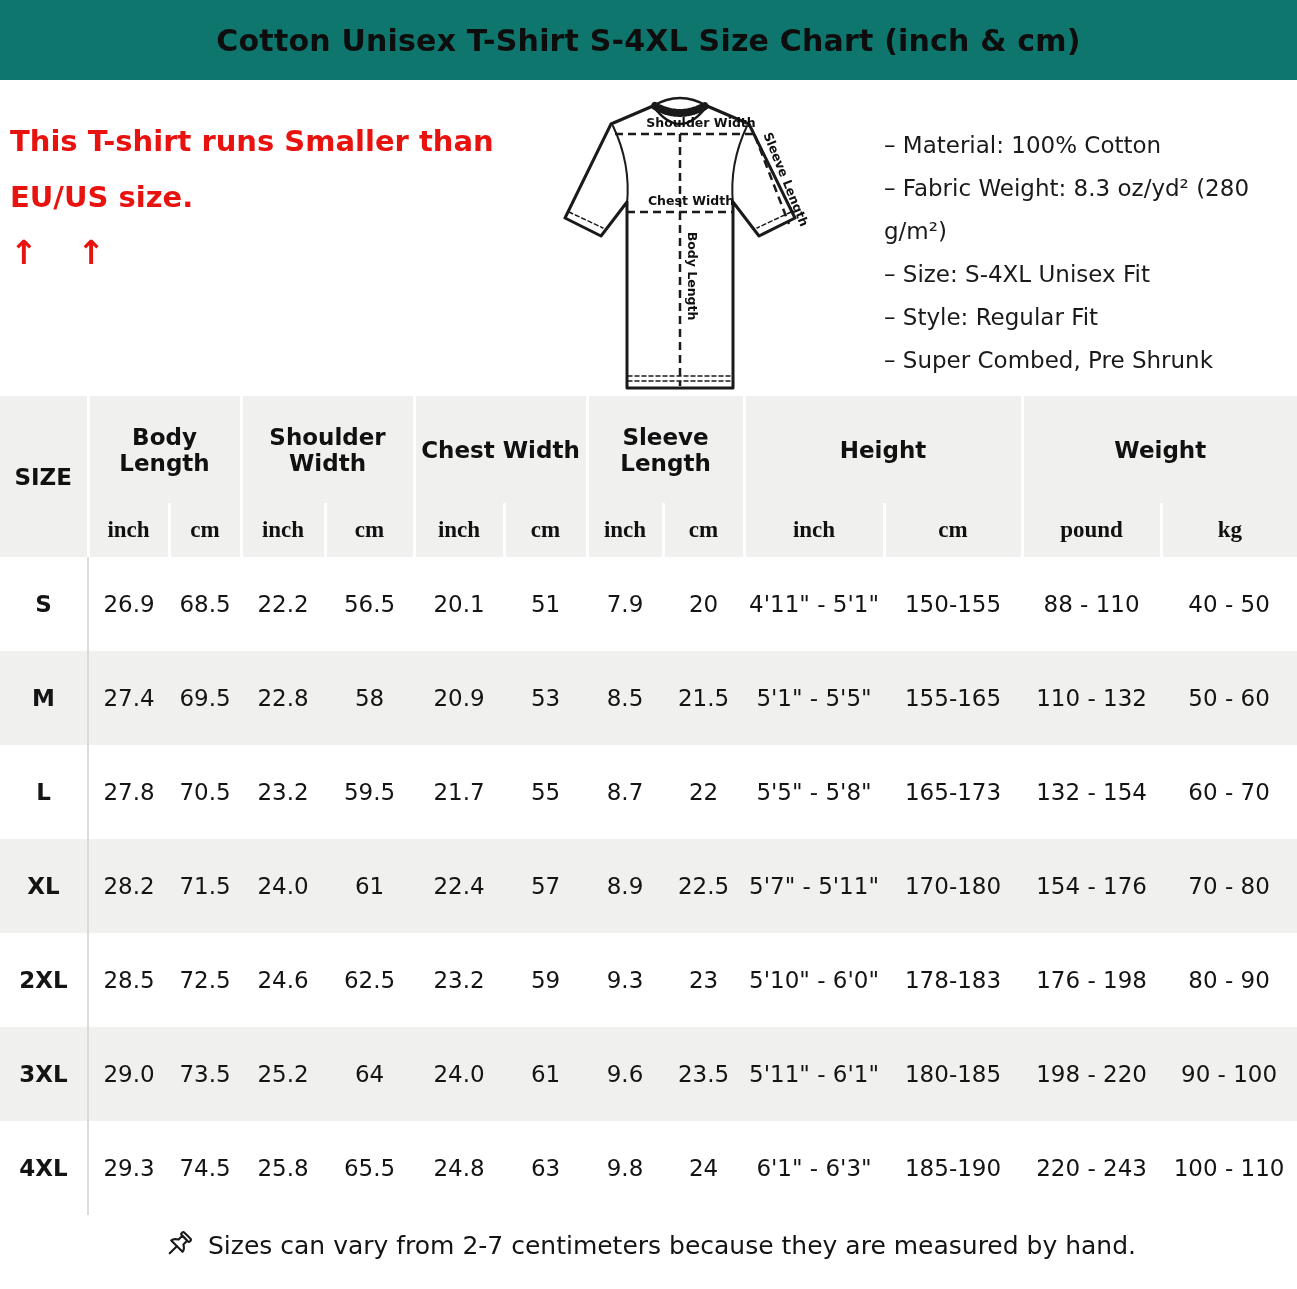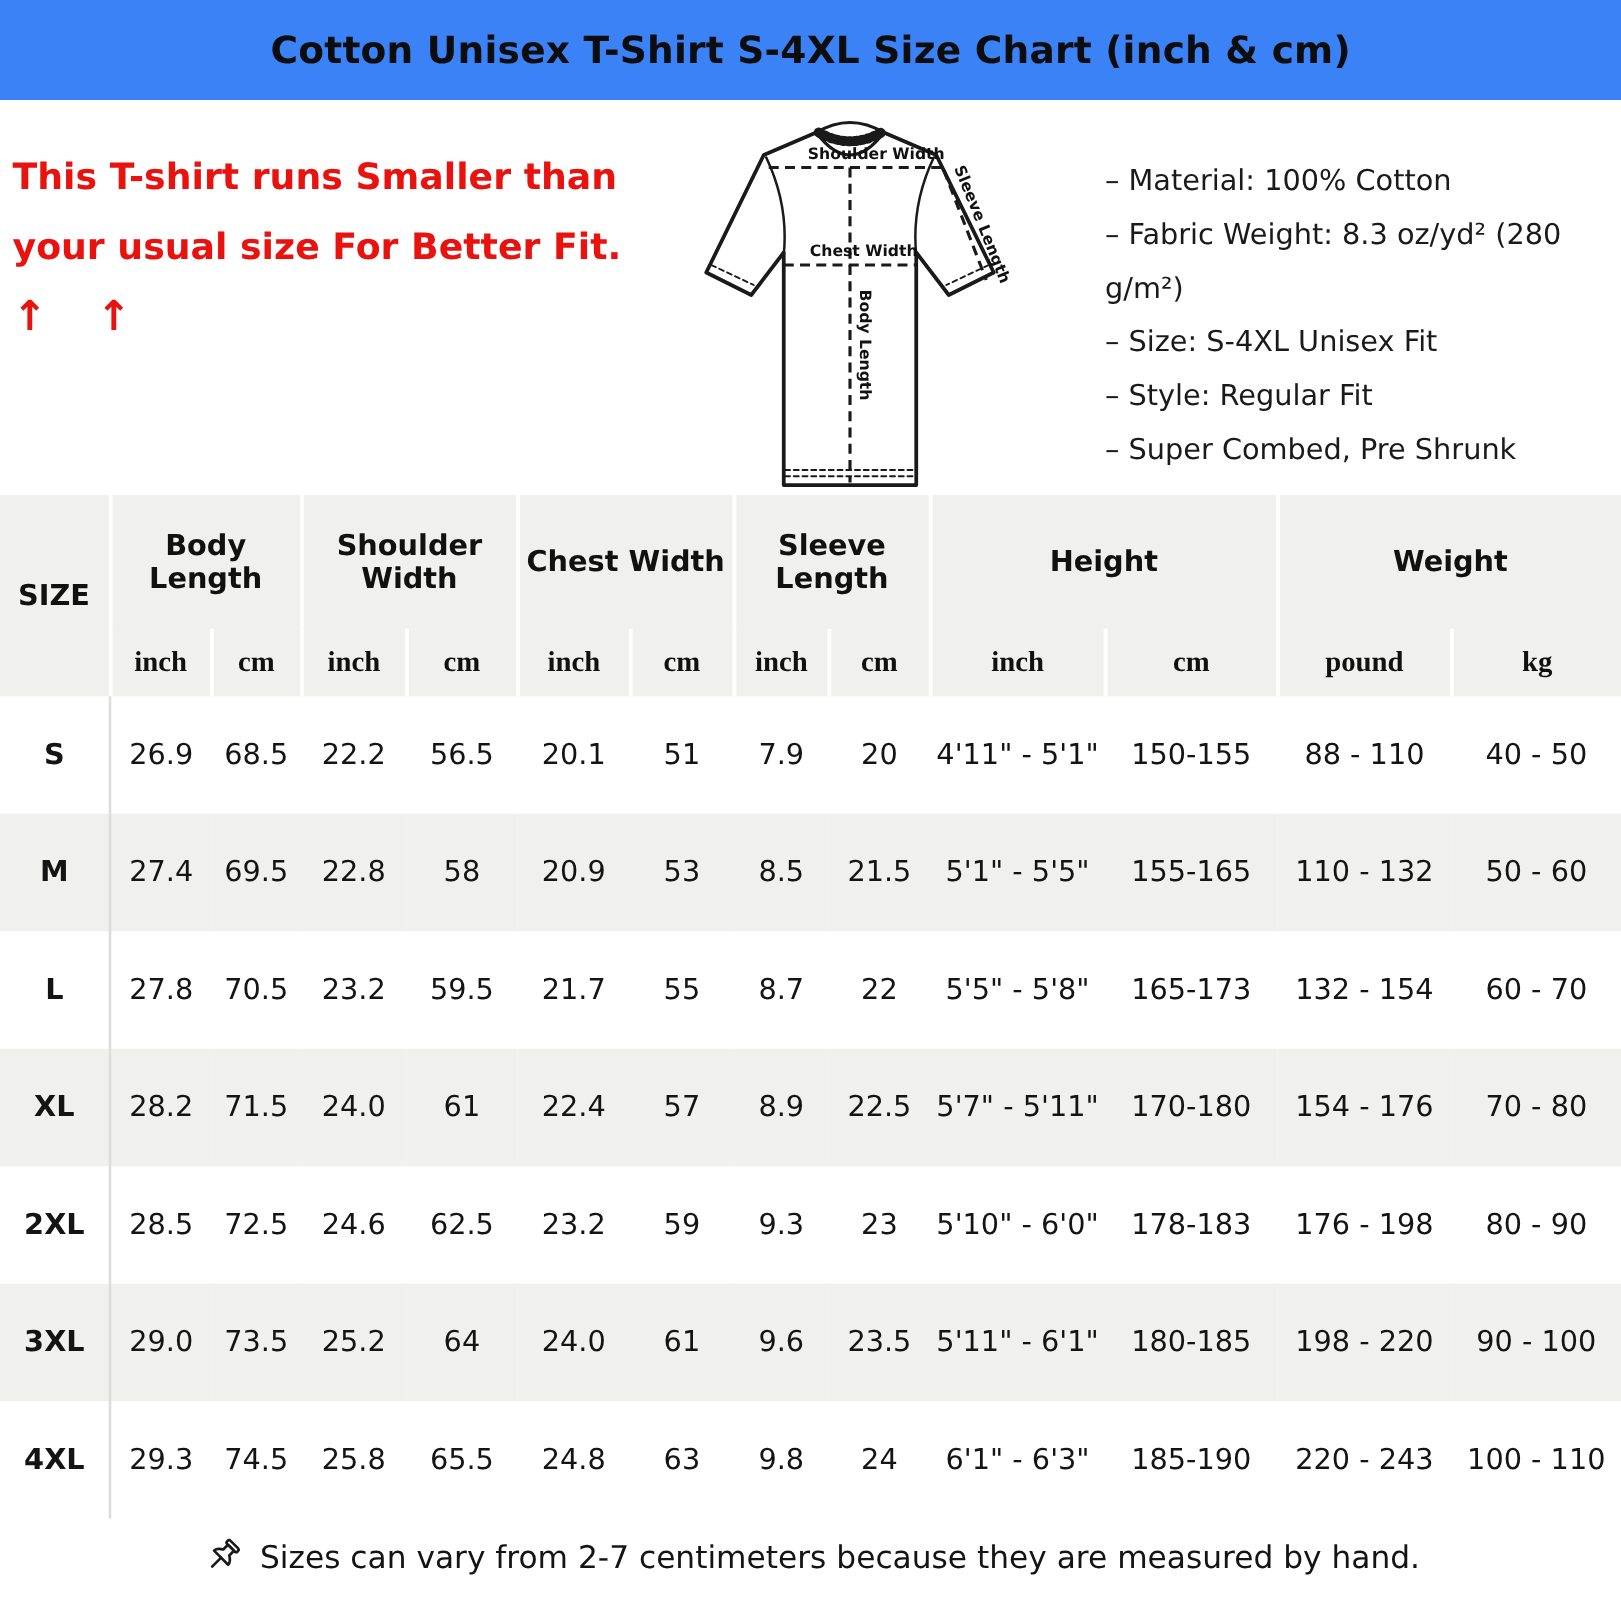--- a/index.html
+++ b/index.html
@@ -1,21 +1,21 @@
 <!DOCTYPE html>
 <html><head>
 <meta charset="utf-8">
 <style>
   html,body { margin:0; padding:0; }
   body {
     width:1297px; height:1289px; background:#ffffff; color:#1c1c1c;
     font-family:"DejaVu Sans","Liberation Sans",sans-serif; overflow:hidden;
   }
   
-  .banner { height:80px; background:#3b82f6; display:flex; align-items:center; justify-content:center; }
+  .banner { height:80px; background:#0f766e; display:flex; align-items:center; justify-content:center; }
   .banner h1 { margin:0; font-size:30px; font-weight:bold; color:#0d0d0d; letter-spacing:0.2px; }
 
   
   .intro { position:relative; height:316px; }
   .notice {
     position:absolute; left:10px; top:33px; width:520px;
     font-size:29px; line-height:56px; font-weight:bold; color:#e8120f;
   }
   .notice div { white-space:nowrap; }
   .notice .arrows { font-size:33px; letter-spacing:14px; }
@@ -46,21 +46,21 @@
 <body>
 
 <header class="banner">
   <h1>Cotton Unisex T-Shirt S-4XL Size Chart (inch &amp; cm)</h1>
 </header>
 
 <section class="intro">
 
   <div class="notice">
       <div>This T-shirt runs Smaller than</div>
-      <div>your usual size For Better Fit.</div>
+      <div>EU/US size.</div>
       <div class="arrows">↑ ↑</div>
     </div>
 
   <div class="shirt-wrap">
     <svg width="355" height="340" viewBox="0 0 355 340">
       <g stroke="#1a1a1a" fill="#ffffff" stroke-linejoin="round" stroke-linecap="round">
 
         <path stroke-width="3" d="M148,26 L106,44 L60,138 L96,156 L122,122 L122,308 L228,308 L228,122 L254,156 L290,138 L244,44 L202,26"></path>
 
         <path stroke-width="2.5" fill="none" d="M148,26 Q175,10 202,26"></path>

